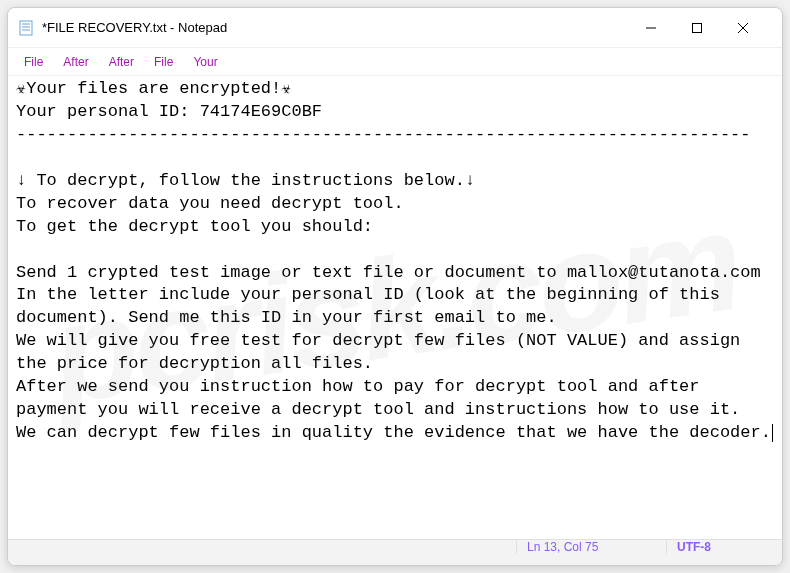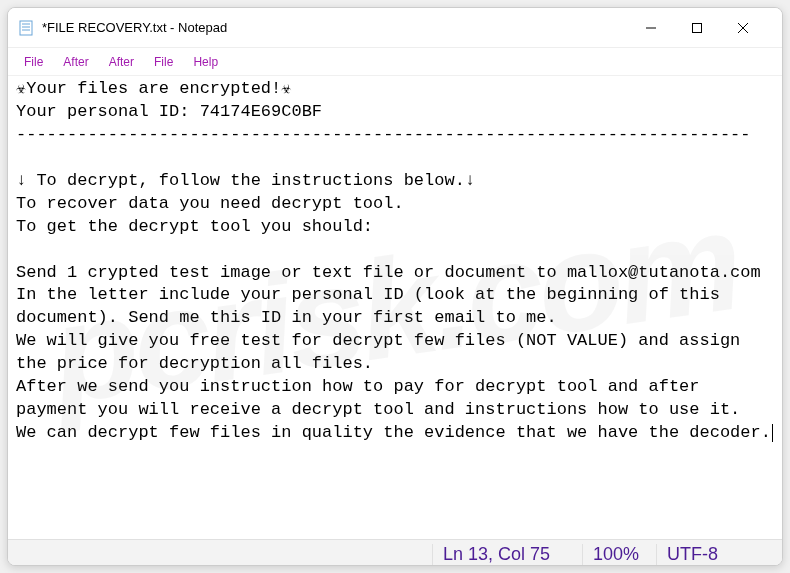--- a/index.html
+++ b/index.html
@@ -81,39 +81,39 @@
       line-height: 1.35;
       color: #000000;
       white-space: pre-wrap;
       word-wrap: break-word;
       overflow: hidden;
       position: relative;
     }
     .statusbar {
       height: 26px;
       display: flex;
-      align-items: flex-end;
+      align-items: flex-start;
       background: #f3f3f3;
       border-top: 1px solid #e0e0e0;
-      font-size: 18px;
-      color: #4c1d95;
+      font-size: 12px;
+      color: #8b5cf6;
     }
     .status-cell {
       border-left: 1px solid #e0e0e0;
       display: flex;
       align-items: center;
       padding: 0 10px;
     }
     .status-spacer {
       flex: 1;
     }
     .sc-ln { width: 150px; }
     .sc-zoom { width: 74px; }
     .sc-eol { width: 150px; }
-    .sc-enc { width: 126px; }
+    .sc-enc { width: 116px; font-weight: bold; }
     .caret {
       display: inline-block;
       width: 1px;
       height: 18px;
       background: #000;
       vertical-align: text-bottom;
       margin-left: 1px;
     }
     .watermark {
       position: absolute;
@@ -166,21 +166,21 @@
           </svg>
       </button>
     </div>
   </div>
 
   <div class="menubar">
     <span class="menu-item">File</span>
     <span class="menu-item">After</span>
     <span class="menu-item">After</span>
     <span class="menu-item">File</span>
-    <span class="menu-item">Help</span>
+    <span class="menu-item">Your</span>
   </div>
 
   <div class="content"><span>☣Your files are encrypted!☣</span>
 <span>Your personal ID: 74174E69C0BF</span>
 <span>------------------------------------------------------------------------</span>
 <span></span>
 <span>↓ To decrypt, follow the instructions below.↓</span>
 <span>To recover data you need decrypt tool.</span>
 <span>To get the decrypt tool you should:</span>
 <span></span>
@@ -190,16 +190,15 @@
 <span>After we send you instruction how to pay for decrypt tool and after payment you will receive a decrypt tool and instructions how to use it.</span>
 <span>We can decrypt few files in quality the evidence that we have the decoder.</span><span class="caret"></span>
     <div class="watermark">
       <span class="watermark-text">pcrisk.com</span>
     </div>
   </div>
 
   <div class="statusbar">
     <div class="status-spacer"></div>
     <div class="status-cell sc-ln">Ln 13, Col 75</div>
-    <div class="status-cell sc-zoom">100%</div>
     <div class="status-cell sc-enc">UTF-8</div>
   </div>
 </div>
 
 </body></html>

